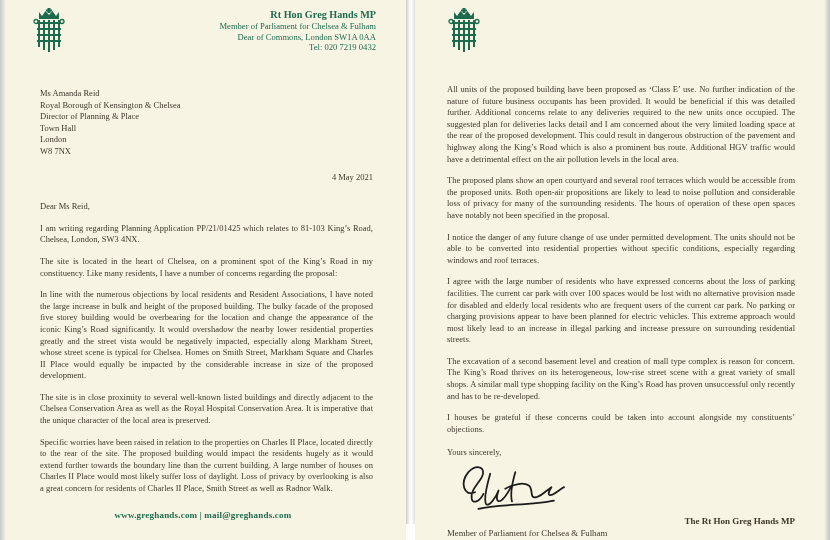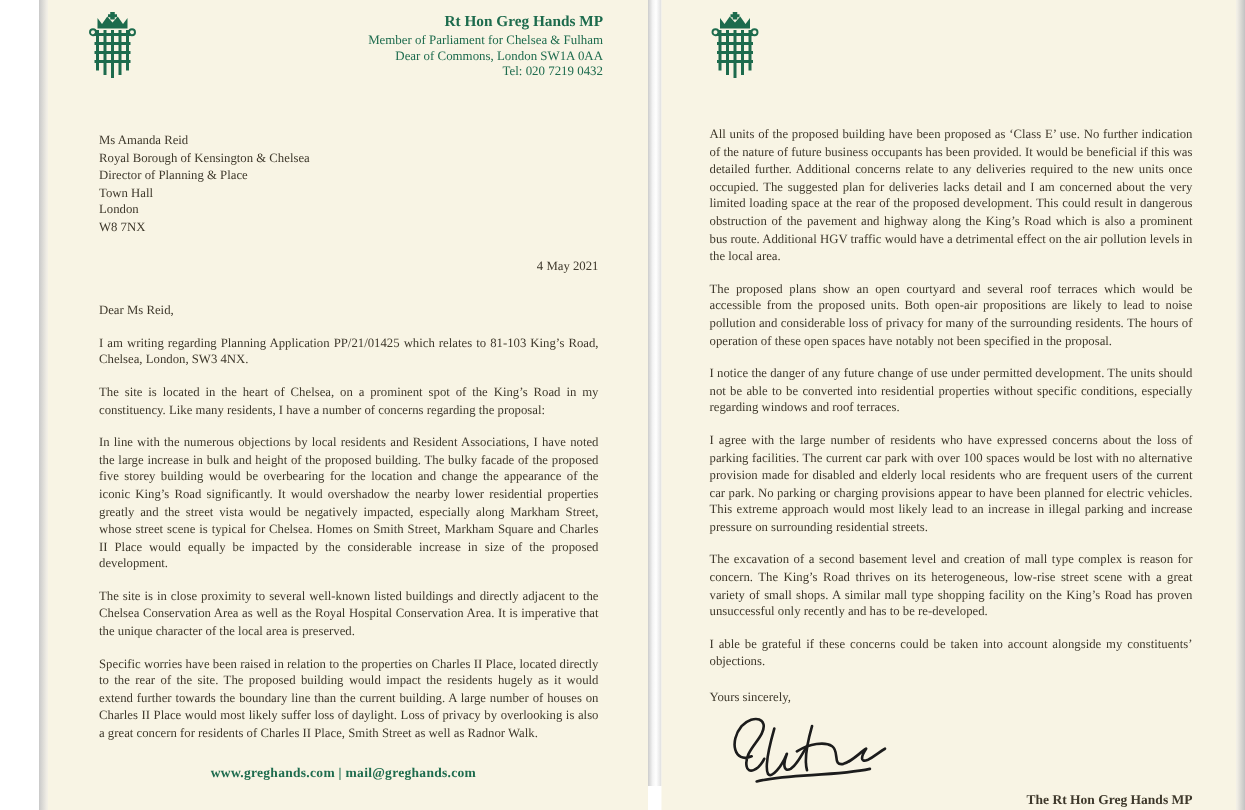--- a/index.html
+++ b/index.html
@@ -5,21 +5,20 @@
   * { margin: 0; padding: 0; box-sizing: border-box; }
   html, body { width: 830px; height: 540px; overflow: hidden; }
   body {
     font-family: "Liberation Serif", "DejaVu Serif", serif;
     background: #ffffff;
   }
   .stage {
     position: relative;
     width: 830px; height: 524px;
     display: flex;
-    padding-left: 26px;
   }
   .page {
     position: relative;
     background: #f8f4e4;
     height: 540px;
     color: #3e382b;
   }
   .page-1 { flex: 0 0 406px; }
   .page-2 { flex: 1 1 auto; }
   .edge-left {
@@ -165,21 +164,21 @@
         </g>
       </svg>
     </div>
 
     <div class="body-col">
       <p class="para">All units of the proposed building have been proposed as ‘Class E’ use. No further indication of the nature of future business occupants has been provided. It would be beneficial if this was detailed further. Additional concerns relate to any deliveries required to the new units once occupied. The suggested plan for deliveries lacks detail and I am concerned about the very limited loading space at the rear of the proposed development. This could result in dangerous obstruction of the pavement and highway along the King’s Road which is also a prominent bus route. Additional HGV traffic would have a detrimental effect on the air pollution levels in the local area.</p>
       <p class="para">The proposed plans show an open courtyard and several roof terraces which would be accessible from the proposed units. Both open-air propositions are likely to lead to noise pollution and considerable loss of privacy for many of the surrounding residents. The hours of operation of these open spaces have notably not been specified in the proposal.</p>
       <p class="para">I notice the danger of any future change of use under permitted development. The units should not be able to be converted into residential properties without specific conditions, especially regarding windows and roof terraces.</p>
       <p class="para">I agree with the large number of residents who have expressed concerns about the loss of parking facilities. The current car park with over 100 spaces would be lost with no alternative provision made for disabled and elderly local residents who are frequent users of the current car park. No parking or charging provisions appear to have been planned for electric vehicles. This extreme approach would most likely lead to an increase in illegal parking and increase pressure on surrounding residential streets.</p>
       <p class="para">The excavation of a second basement level and creation of mall type complex is reason for concern. The King’s Road thrives on its heterogeneous, low-rise street scene with a great variety of small shops. A similar mall type shopping facility on the King’s Road has proven unsuccessful only recently and has to be re-developed.</p>
-      <p class="para">I able be grateful if these concerns could be taken into account alongside my constituents’ objections.</p>
+      <p class="para">I houses be grateful if these concerns could be taken into account alongside my constituents’ objections.</p>
 
       <div class="closing">Yours sincerely,</div>
 
       <svg class="signature" viewBox="0 0 140 62" aria-hidden="true">
         <g fill="none" stroke="#1c1c1c" stroke-width="2.1" stroke-linecap="round" stroke-linejoin="round">
           <path d="M26 36 C12 42 8 24 18 12 C28 2 40 6 34 18 C30 26 20 34 22 44 C23 50 31 48 36 38"></path>
           <path d="M44 14 C40 28 36 44 39 50 C42 54 50 44 54 34 C51 42 51 49 57 46 C63 42 66 34 70 28"></path>
           <path d="M74 12 C70 26 68 40 70 47"></path>
           <path d="M62 32 C72 26 84 24 90 28 C96 32 90 44 99 42 C106 40 112 33 117 30 C113 36 112 41 118 39 C124 36 128 32 132 30"></path>
           <path d="M30 56 C52 50 92 52 120 46"></path>

